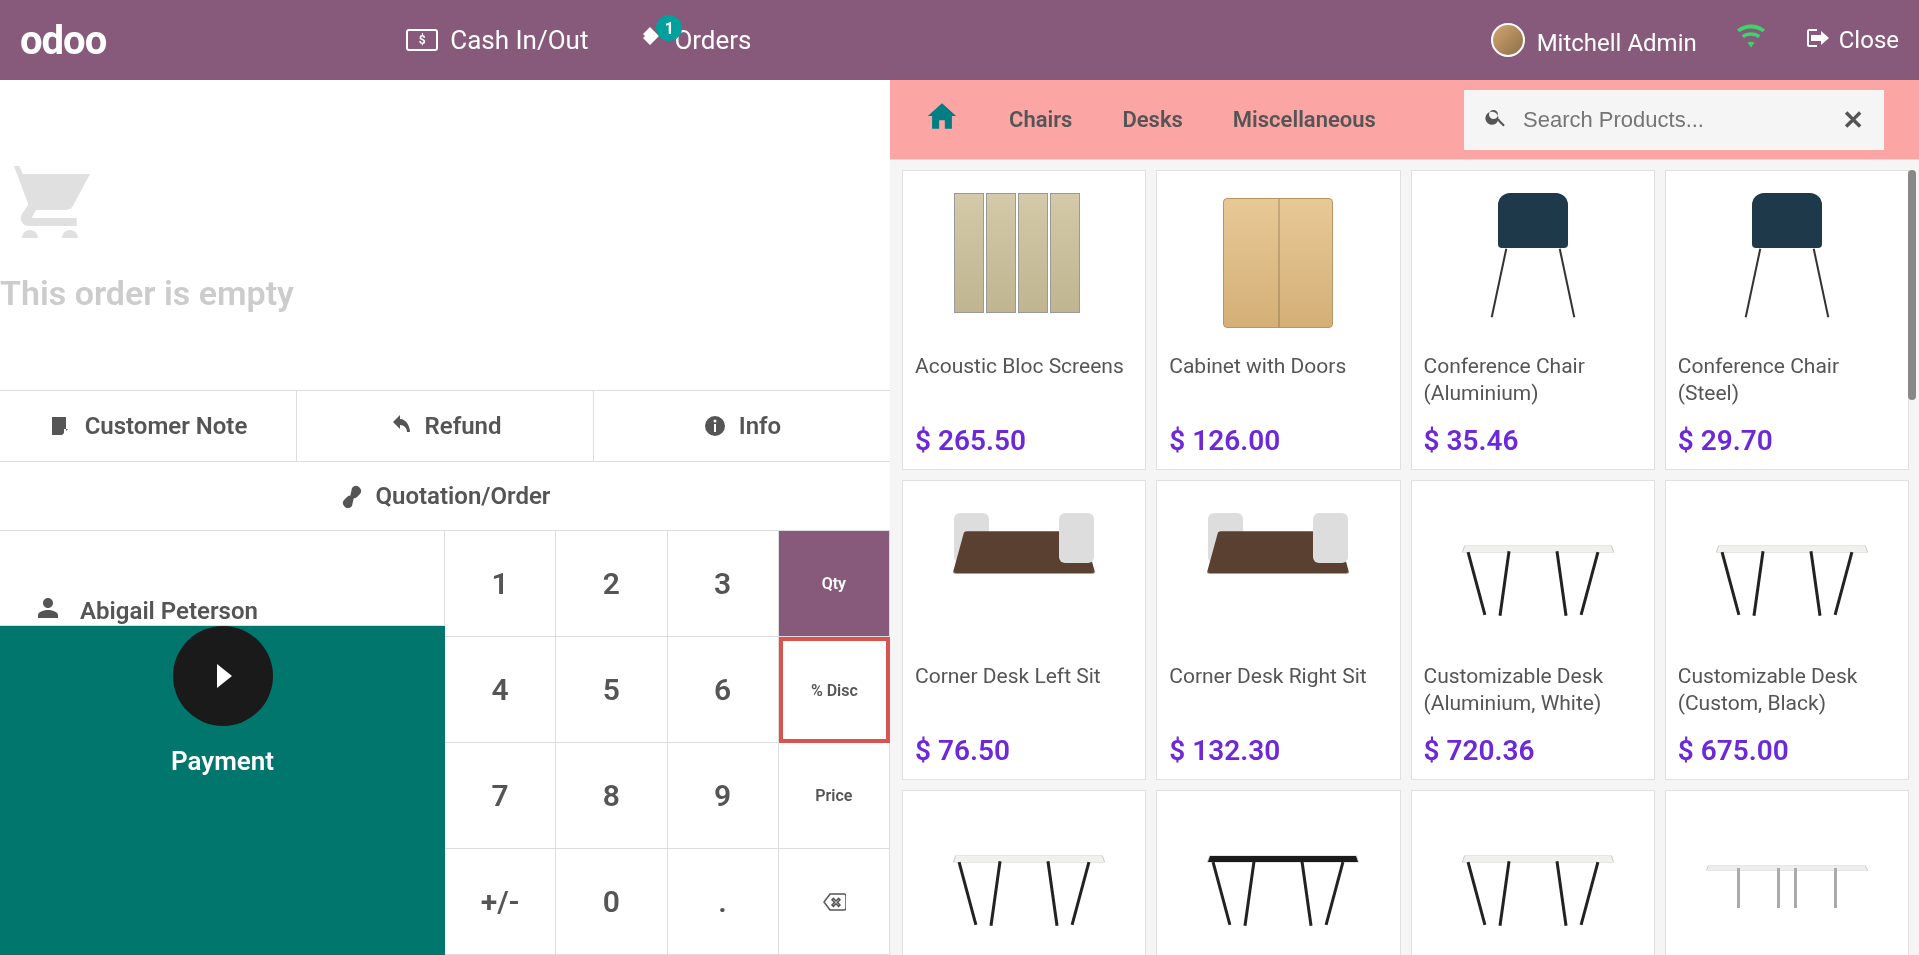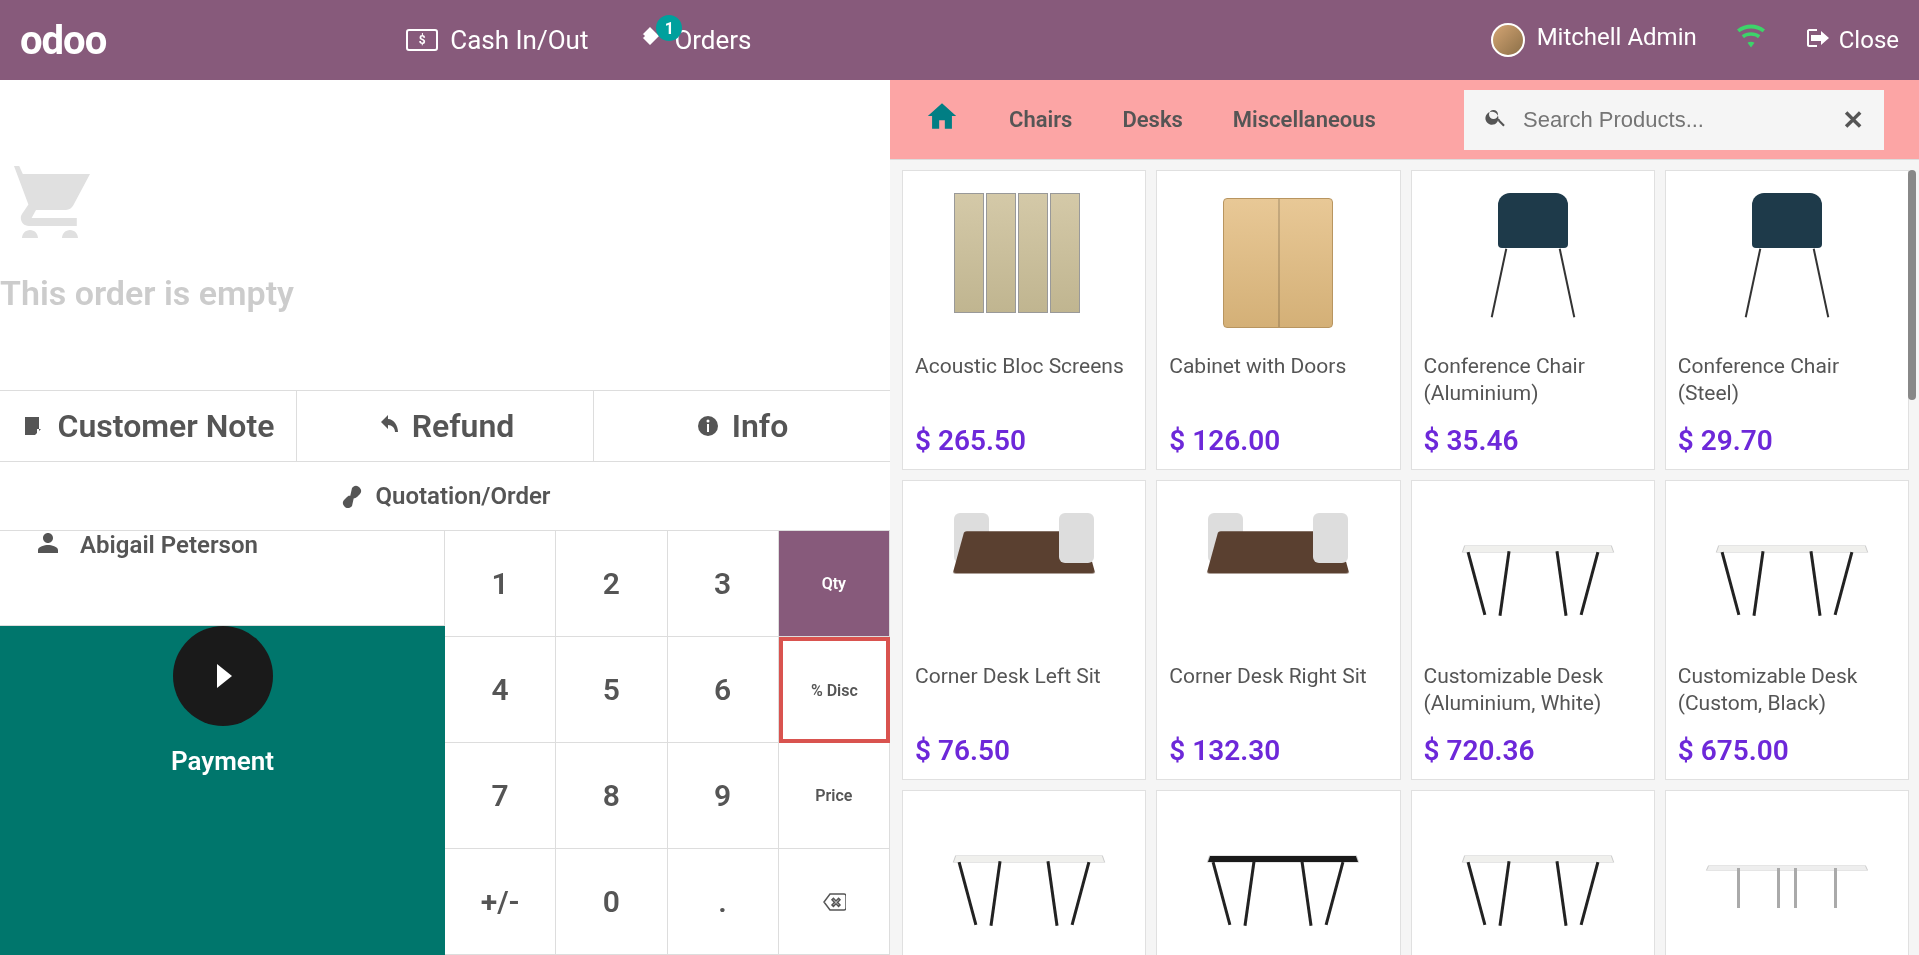--- a/index.html
+++ b/index.html
@@ -41,27 +41,27 @@
 .wifi-icon { font-size:24px; color:#3dd46a; }
 .close-btn { display:flex; align-items:flex-start; gap:10px; cursor:pointer; }
 .main { display:flex; height:calc(100% - 80px); }
 .left-panel { width:890px; background:#fff; display:flex; flex-direction:column; }
 .empty-cart { flex:0 0 auto; height:310px; display:flex; flex-direction:column; justify-content:center; color:#ccc; }
 .cart-icon { font-size:80px; margin-bottom:15px; }
 .empty-text { font-size:34px; font-weight:600; }
 .action-row { display:flex; border-top:1px solid #ddd; }
 .action-btn {
   flex:1; height:70px; display:flex; align-items:center; justify-content:center;
-  gap:12px; font-size:32px; font-weight:600; color:#555; border-right:1px solid #ddd; cursor:pointer;
+  gap:12px; font-size:24px; font-weight:600; color:#555; border-right:1px solid #ddd; cursor:pointer;
 }
 .action-btn:last-child { border-right:none; }
 .quotation-row { height:70px; border-top:1px solid #ddd; border-bottom:1px solid #ddd; display:flex; align-items:center; justify-content:center; gap:12px; font-size:24px; font-weight:600; color:#555; cursor:pointer; }
 .bottom-grid { display:flex; flex:1; }
 .customer-payment-col { width:445px; display:flex; flex-direction:column; }
-.customer-btn { height:95px; display:flex; align-items:flex-start; justify-content:center; gap:20px; font-size:24px; font-weight:600; color:#555; border-right:1px solid #ddd; border-bottom:1px solid #ddd; cursor:pointer; }
+.customer-btn { height:95px; display:flex; align-items:flex-end; justify-content:center; gap:20px; font-size:24px; font-weight:600; color:#555; border-right:1px solid #ddd; border-bottom:1px solid #ddd; cursor:pointer; }
 .customer-btn .ic { font-size:22px; margin-left:-150px; }
 .payment-btn { flex:1; background:#00766C; color:#fff; display:flex; flex-direction:column; align-items:center; gap:20px; cursor:pointer; }
 .payment-circle { width:100px; height:100px; border-radius:50%; background:#1a1a1a; display:flex; align-items:center; justify-content:center; }
 .payment-circle svg { width:36px; height:36px; fill:#fff; }
 .payment-text { font-size:26px; font-weight:600; }
 .numpad { flex:1; display:grid; grid-template-columns:repeat(4,1fr); grid-template-rows:repeat(4,1fr); }
 .numpad-btn {
   border-right:1px solid #ddd; border-bottom:1px solid #ddd;
   display:flex; align-items:center; justify-content:center;
   font-size:30px; font-weight:600; color:#555; cursor:pointer; background:#fff;
@@ -132,21 +132,21 @@
       <span class="orders-icon">
         <svg class="icon" viewBox="0 0 24 24">
             <path d="M21 11l-9-9-9 9 9 9 9-9zm-18 0l2-2 2 2-2 2-2-2z"></path>
           </svg>
         <span class="orders-badge">1</span>
       </span>
       <span>Orders</span>
     </div>
   </div>
   <div class="topbar-right">
-    <div style="display:flex;align-items:flex-start;gap:12px;">
+    <div style="display:flex;align-items:flex-end;gap:12px;">
       <div class="avatar"></div>
       <span>Mitchell Admin</span>
     </div>
     <span class="wifi-icon">
       <svg viewBox="0 0 24 24" width="28" height="28" fill="#3dd46a">
           <path d="M12 21l3-4c-1.7-1.3-4.3-1.3-6 0l3 4zm-6-8c3.3-2.7 8.7-2.7 12 0l2-2.5c-4.4-3.5-11.6-3.5-16 0L6 13zm-4-5c5.5-4.4 14.5-4.4 20 0l2-2.5C17 0 7 0 0 5.5L2 8z"></path>
         </svg>
     </span>
     <div class="close-btn">
       <svg class="icon" viewBox="0 0 24 24">

